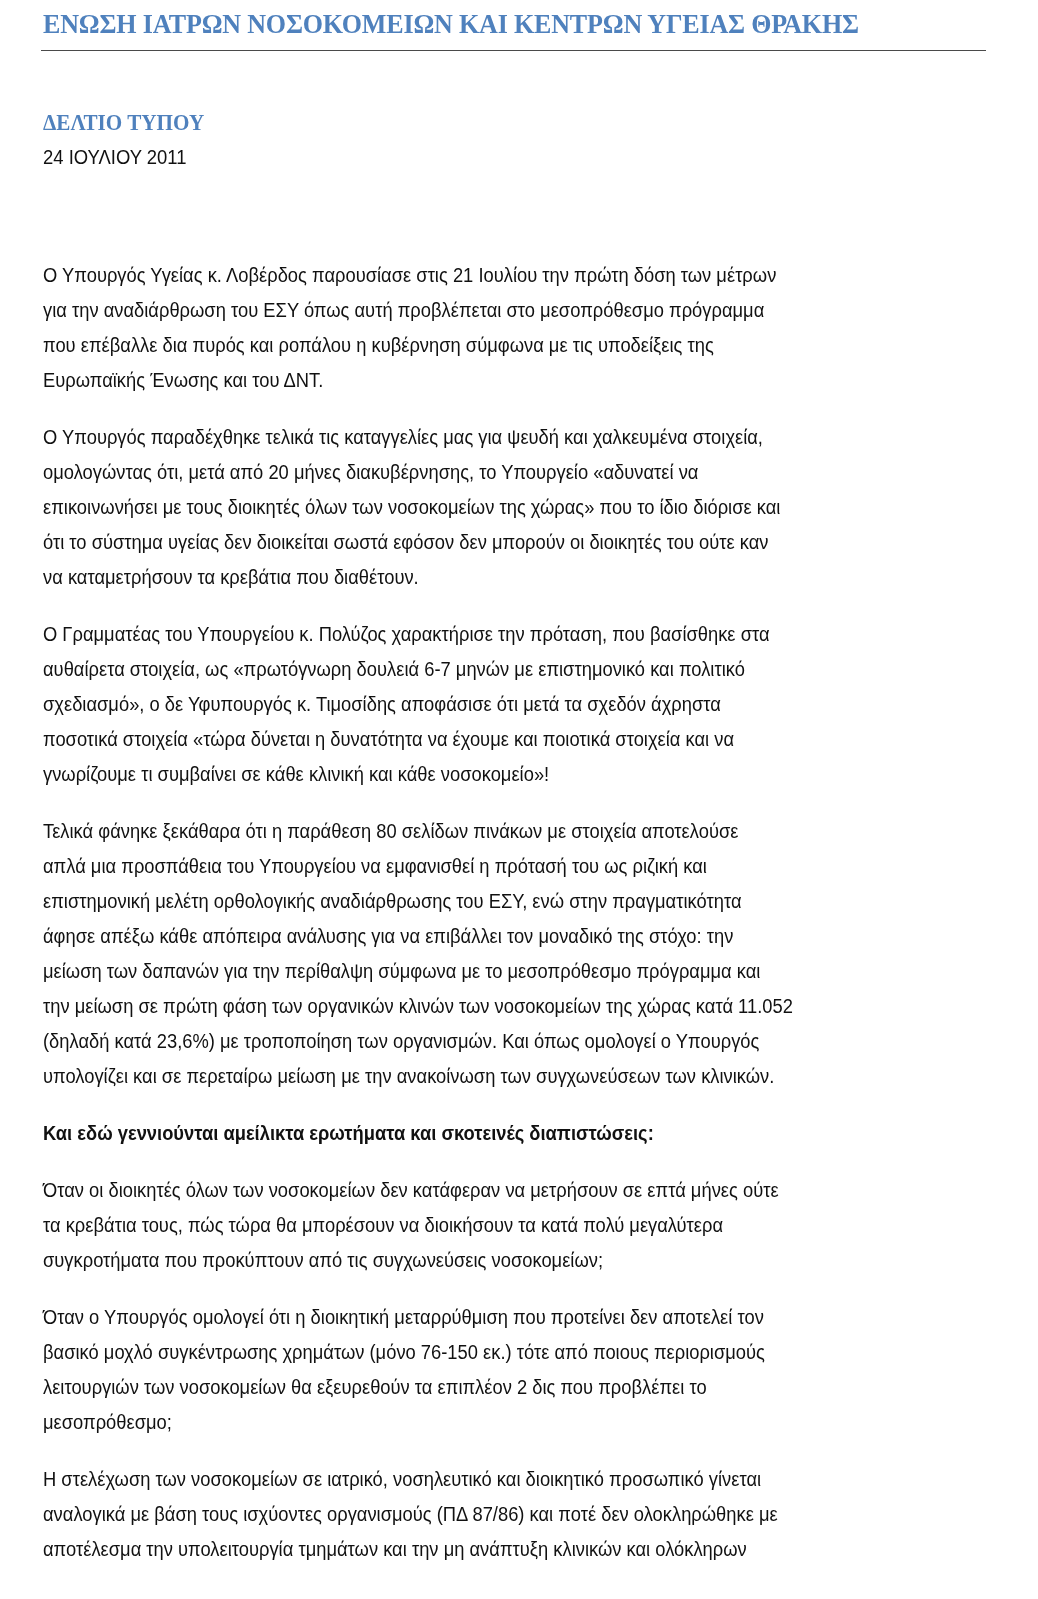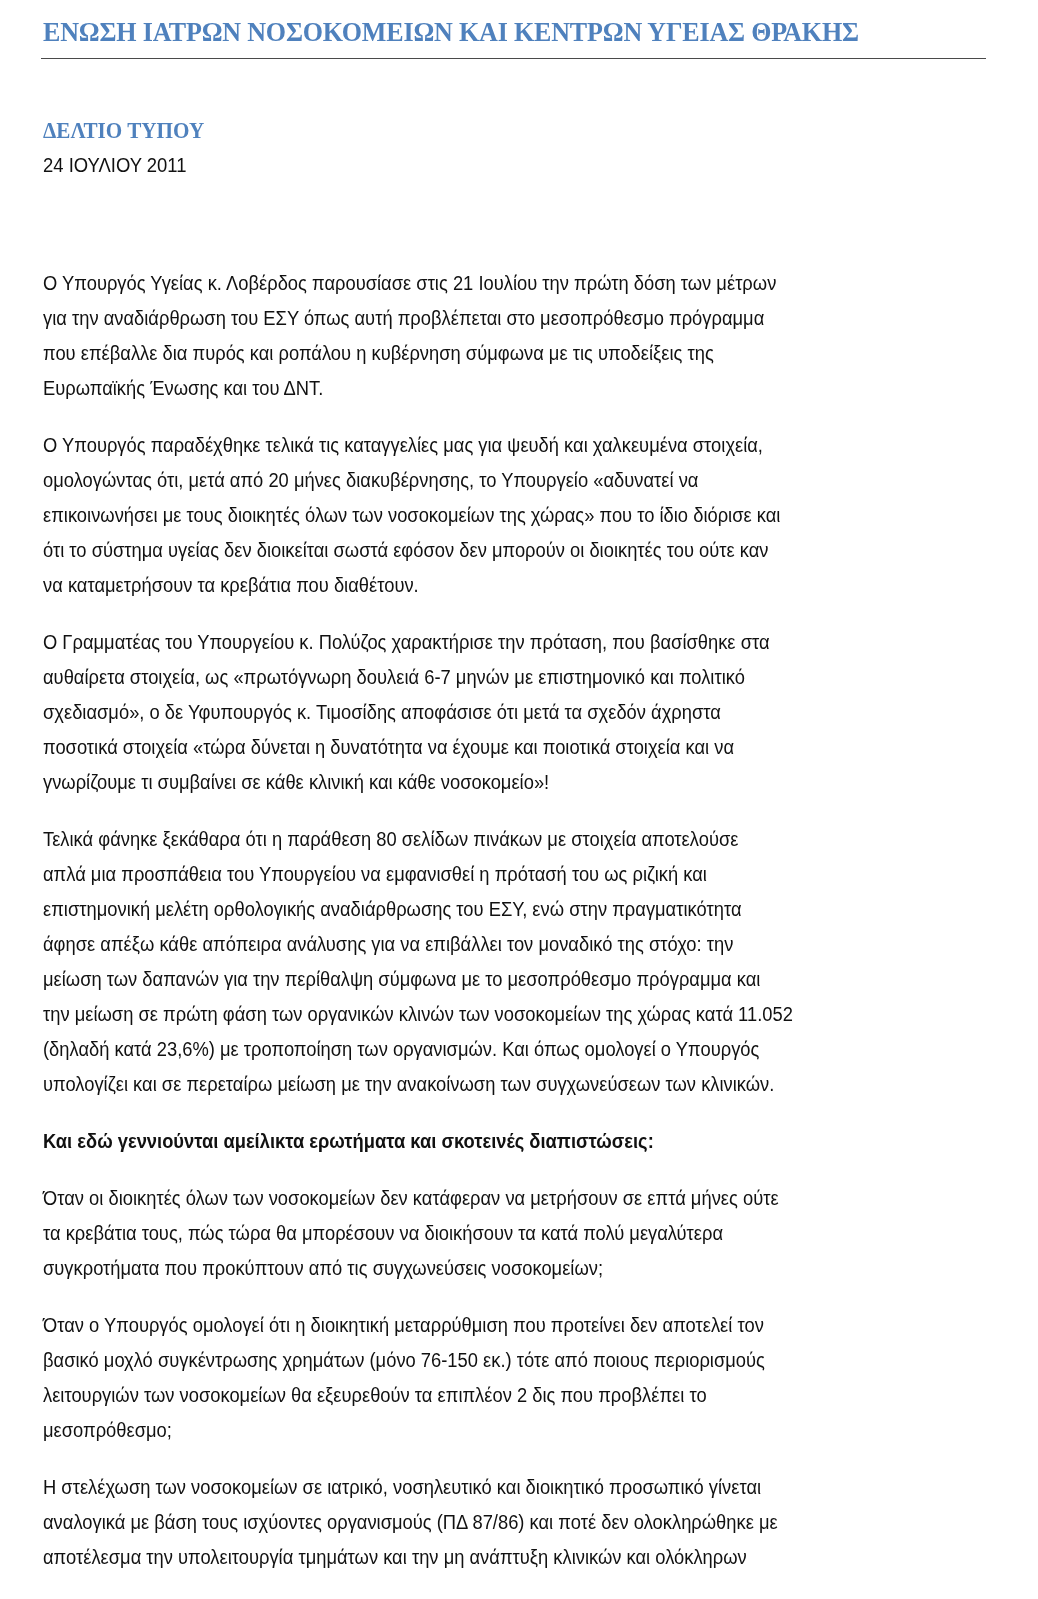--- a/index.html
+++ b/index.html
@@ -9,21 +9,21 @@
   }
   body {
     width: 1038px;
     height: 1599px;
     overflow: hidden;
     position: relative;
   }
   .page {
     position: absolute;
     left: 0;
-    top: 8px;
+    top: 0;
     width: 1038px;
     height: 1128px;
   }
   .org-title {
     position: absolute;
     left: 43px;
     top: 8px;
     margin: 0;
     font-family: "Liberation Serif", "DejaVu Serif", serif;
     font-weight: bold;

